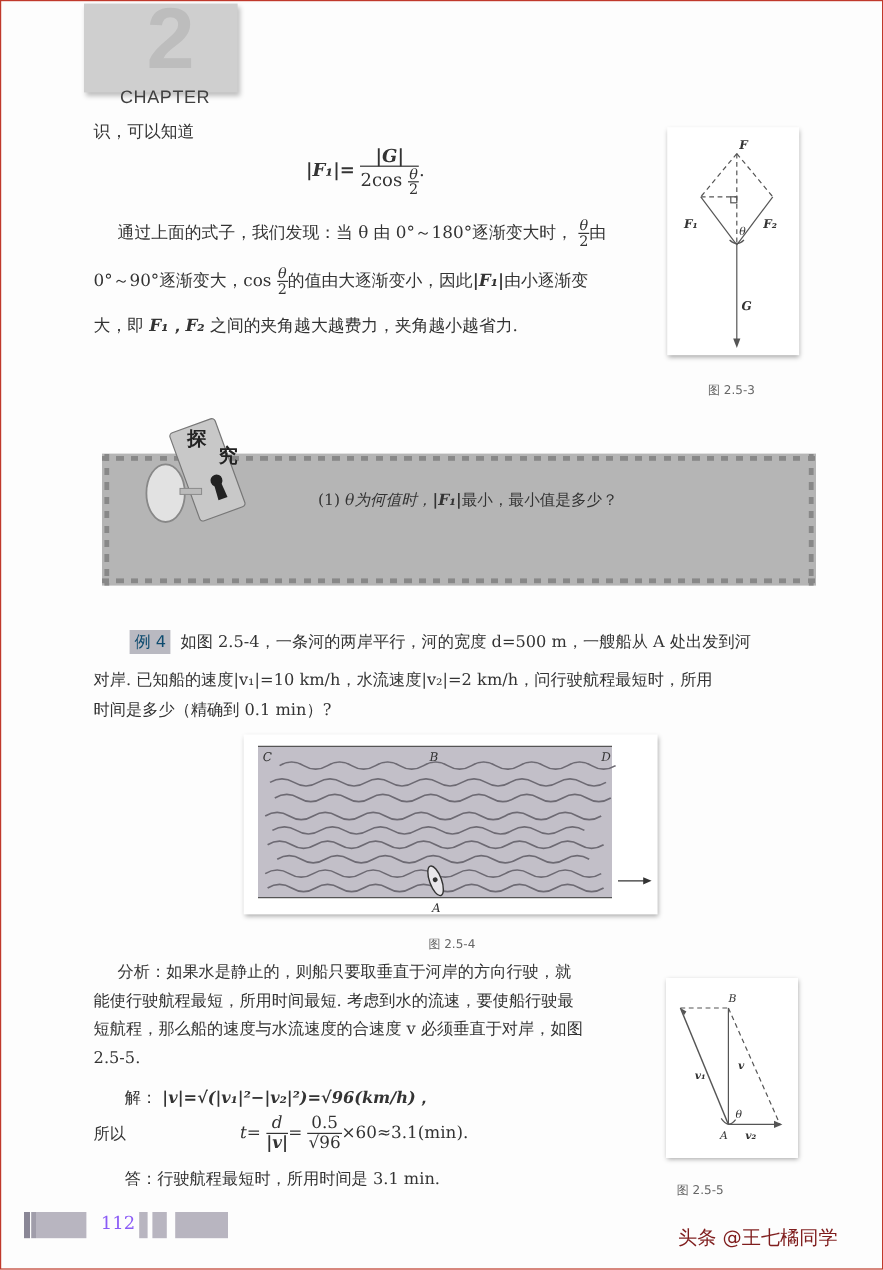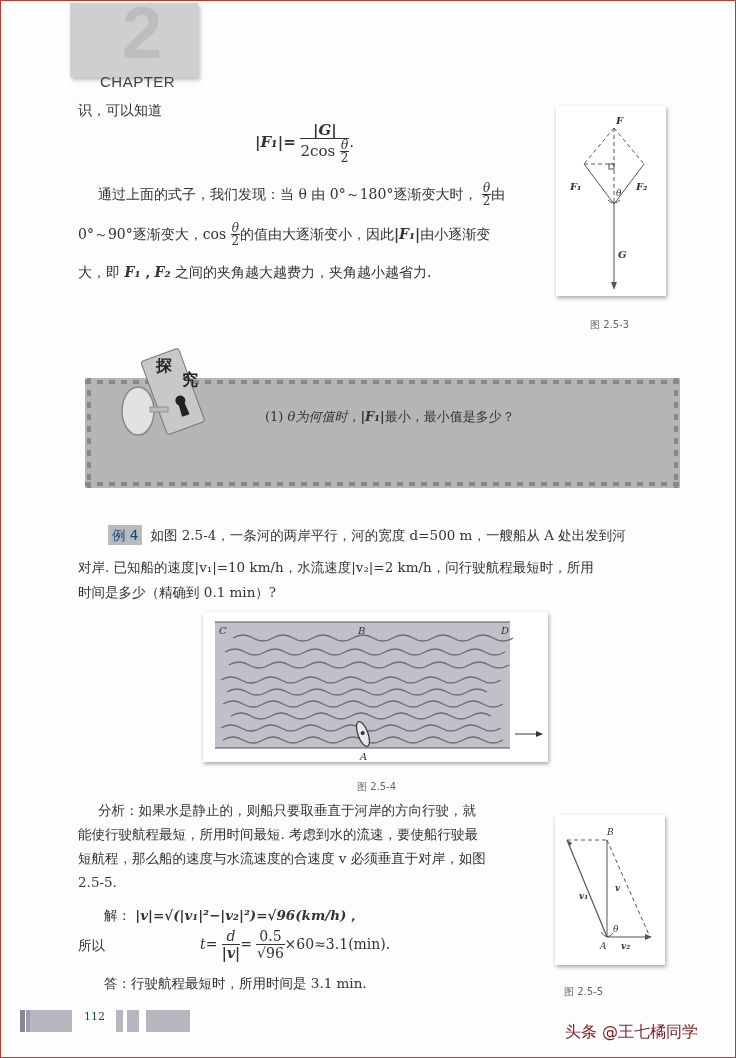--- a/index.html
+++ b/index.html
@@ -43,21 +43,21 @@
   .explore .dots-left, .explore .dots-right { position: absolute; top: 0; bottom: 0; width: 4px;
     background: repeating-linear-gradient(180deg, #888 0 6px, transparent 6px 12px); }
   .explore .dots-left { left: 2px; }
   .explore .dots-right { right: 2px; }
   .explore-q { position: absolute; left: 180px; font-size: 13px; color: #333; }
   .explore-icon { position: absolute; left: 112px; top: 345px; width: 110px; height: 100px; }
 
   .example-tag { display: inline-block; background: #b9b9c1; color: #0c4a6e; padding: 0 4px; margin-right: 8px; font-family: "DejaVu Sans", sans-serif; }
 
   .footer-bars { position: absolute; left: 20px; top: 1010px; height: 22px; }
-  .page-num { position: absolute; left: 84px; top: 1010px; font-size: 11px; color: #14532d; }
+  .page-num { position: absolute; left: 84px; top: 1010px; font-size: 15px; color: #8b5cf6; }
   .watermark { position: absolute; left: 565px; top: 1022px; font-family: "DejaVu Sans", sans-serif; font-size: 16px; color: #7f1d1d; }
 </style>
 </head>
 <body>
 
 <div class="frame"></div>
 
 <div class="header">
   <div class="header-left">
     <div class="chapter-num">2</div>

